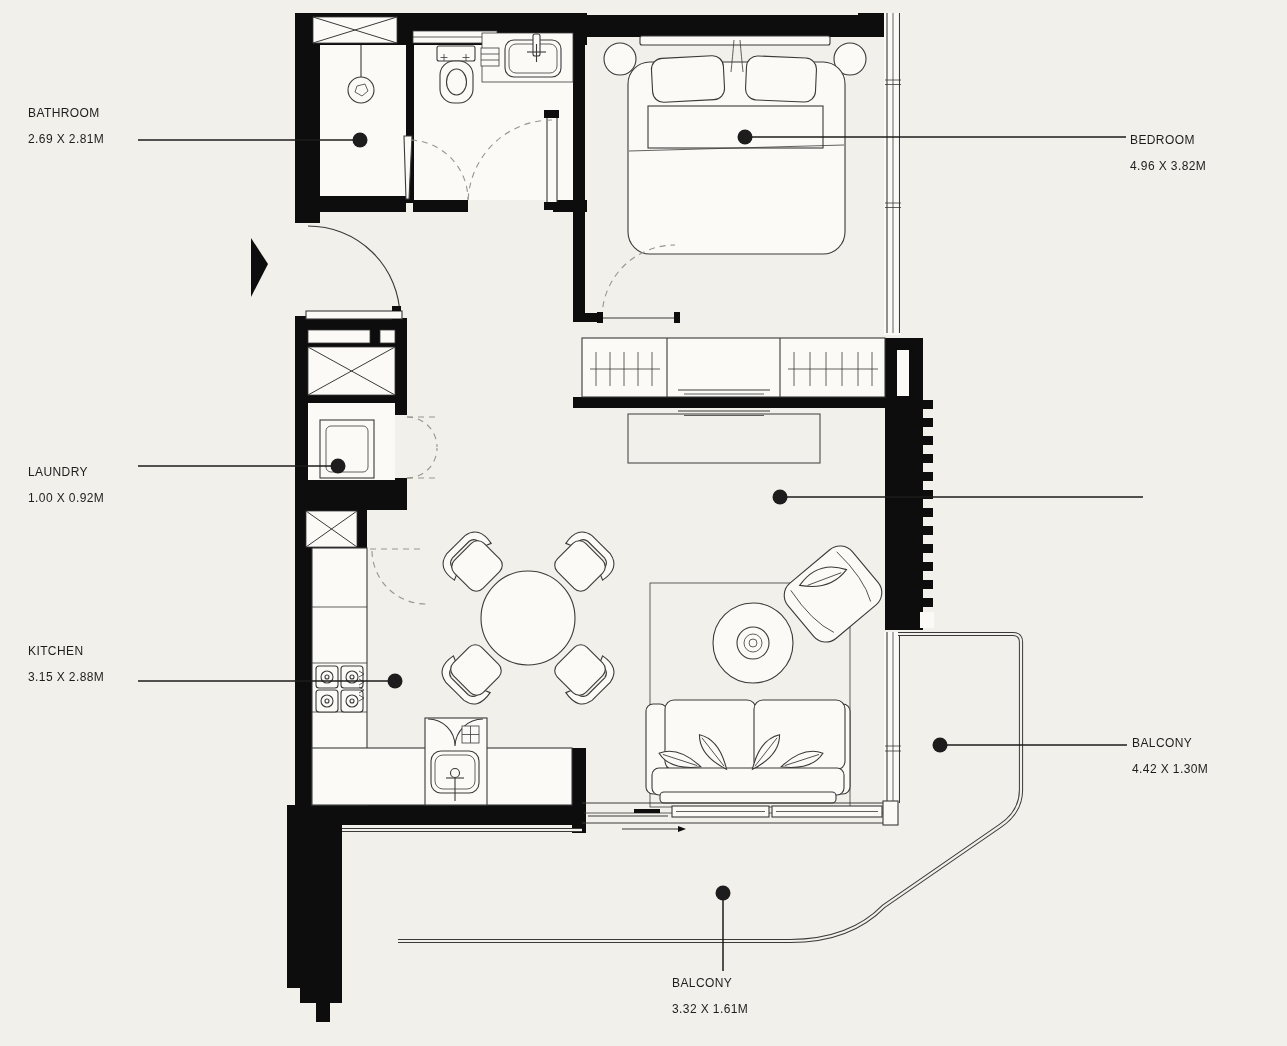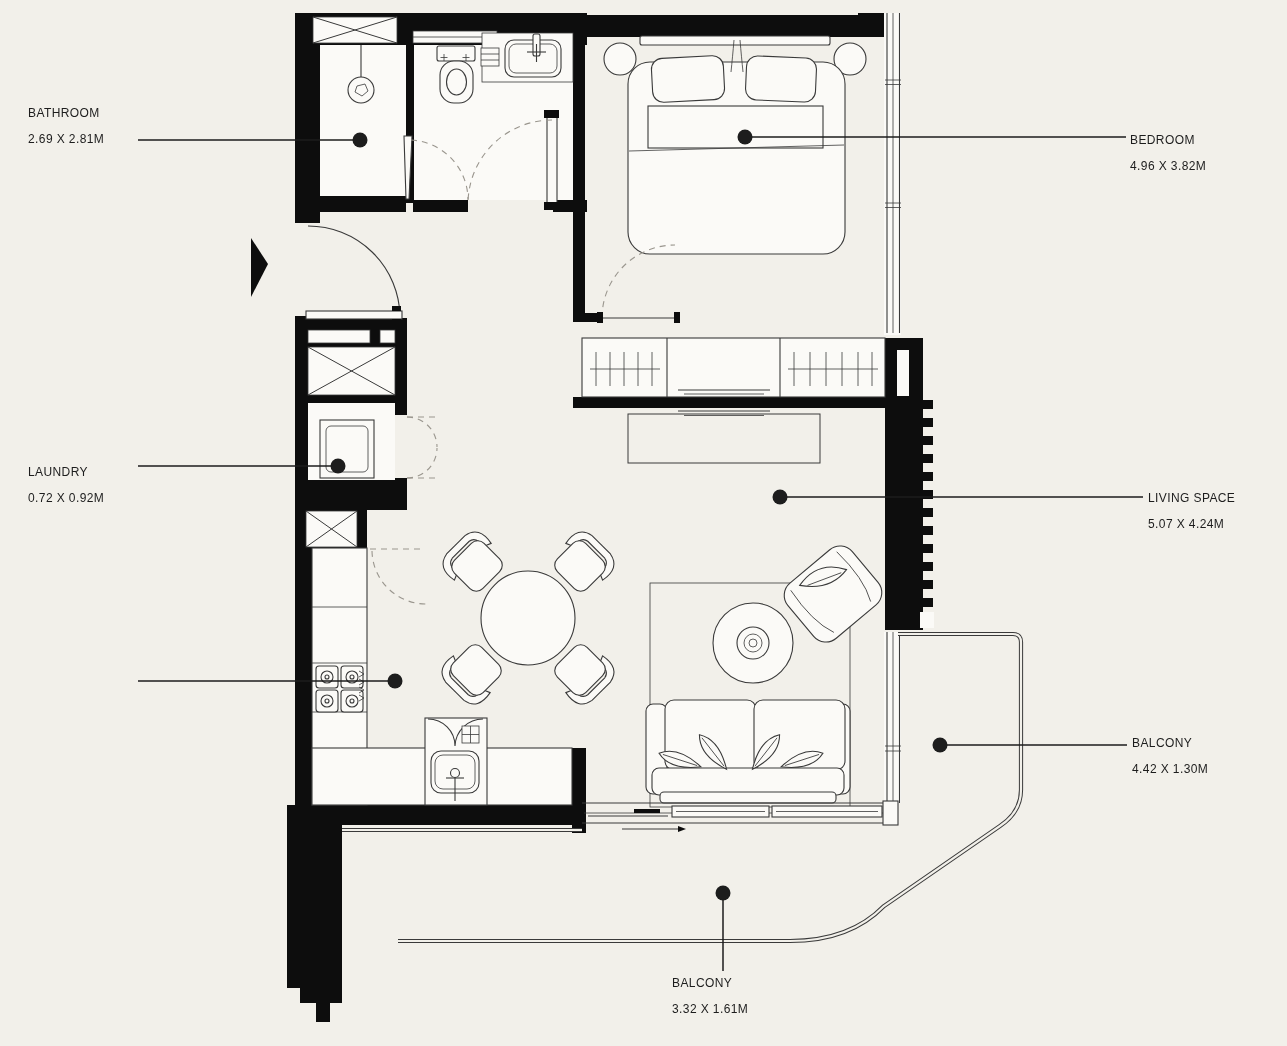--- a/index.html
+++ b/index.html
@@ -334,25 +334,25 @@
 <div class="label" style="left:28px;top:100px;">
   <div>BATHROOM</div>
   <div>2.69 X 2.81M</div>
 </div>
 <div class="label" style="left:1130px;top:127px;">
   <div>BEDROOM</div>
   <div>4.96 X 3.82M</div>
 </div>
 <div class="label" style="left:28px;top:412px;margin-top:47px;">
   <div>LAUNDRY</div>
-  <div>0.72 X 0.92M</div>
-</div>
-<div class="label" style="left:1148px;top:485px;">
-  <div>LIVING SPACE</div>
-  <div>5.07 X 4.24M</div>
+  <div>1.00 X 0.92M</div>
+</div>
+<div class="label" style="left:28px;top:638px;">
+  <div>KITCHEN</div>
+  <div>3.15 X 2.88M</div>
 </div>
 <div class="label" style="left:1132px;top:730px;">
   <div>BALCONY</div>
   <div>4.42 X 1.30M</div>
 </div>
 <div class="label" style="left:672px;top:970px;">
   <div>BALCONY</div>
   <div>3.32 X 1.61M</div>
 </div>
 

